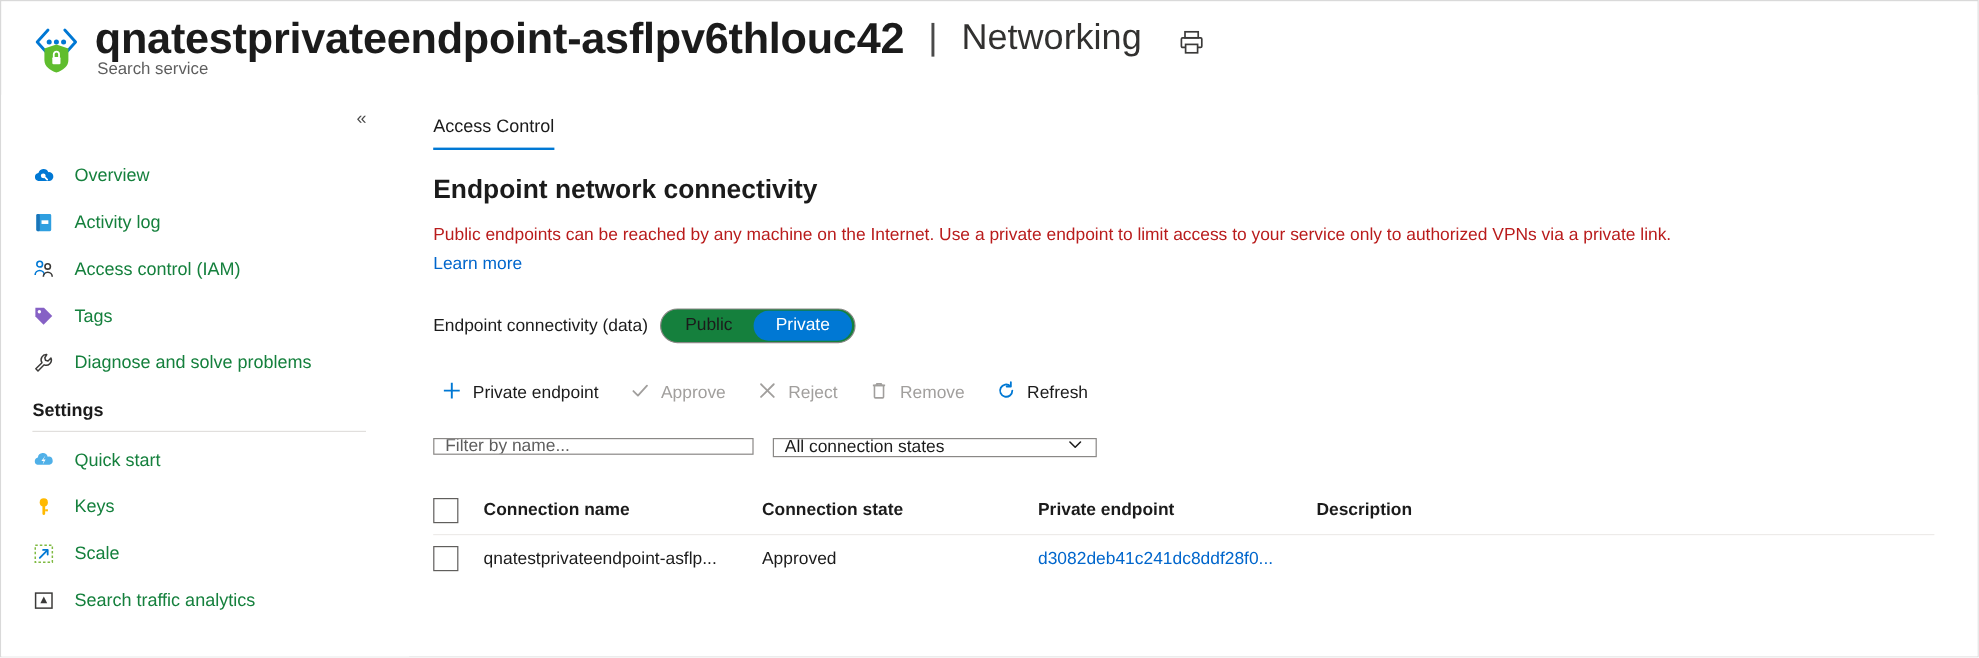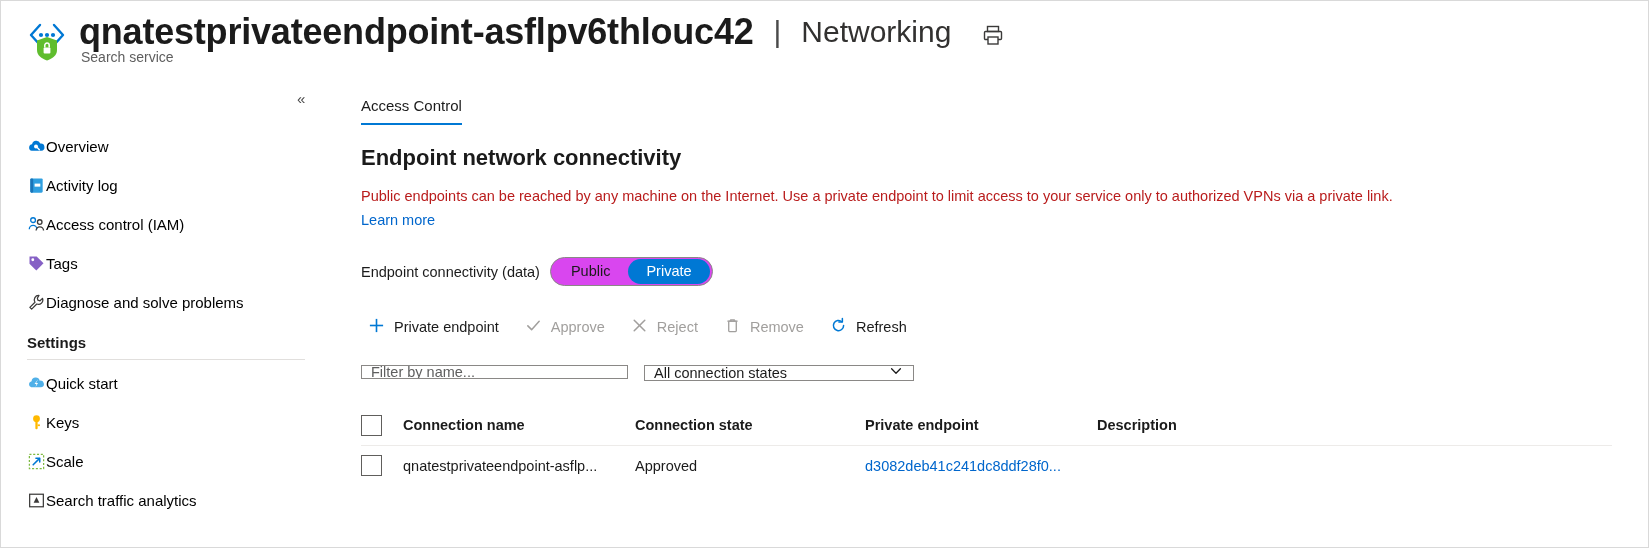--- a/index.html
+++ b/index.html
@@ -119,22 +119,23 @@
     cursor: pointer;
   }
   .nav-ico {
     width: 19px; height: 19px;
     flex: 0 0 19px;
     display: flex;
     align-items: center;
     justify-content: center;
   }
   .nav-label {
+    margin-left: 16px;
     font-size: 15px;
-    color: #000000;
+    color: #15803d;
     white-space: nowrap;
   }
   .nav-section {
     padding-left: 26px;
     padding-top: 12px;
     font-size: 15px;
     font-weight: 600;
     color: #1b1b1b;
   }
   .nav-rule {
@@ -197,21 +198,21 @@
     font-size: 14.5px;
     color: #1b1b1b;
   }
   .pill {
     display: flex;
     align-items: center;
     border: 1px solid #8a8886;
     border-radius: 999px;
     height: 29px;
     padding: 2px;
-    background: #d946ef;
+    background: #15803d;
   }
   .pill-opt {
     font-size: 14.5px;
     color: #1b1b1b;
     padding: 0 18px;
     height: 25px;
     line-height: 25px;
     border-radius: 999px;
     cursor: pointer;
     white-space: nowrap;

